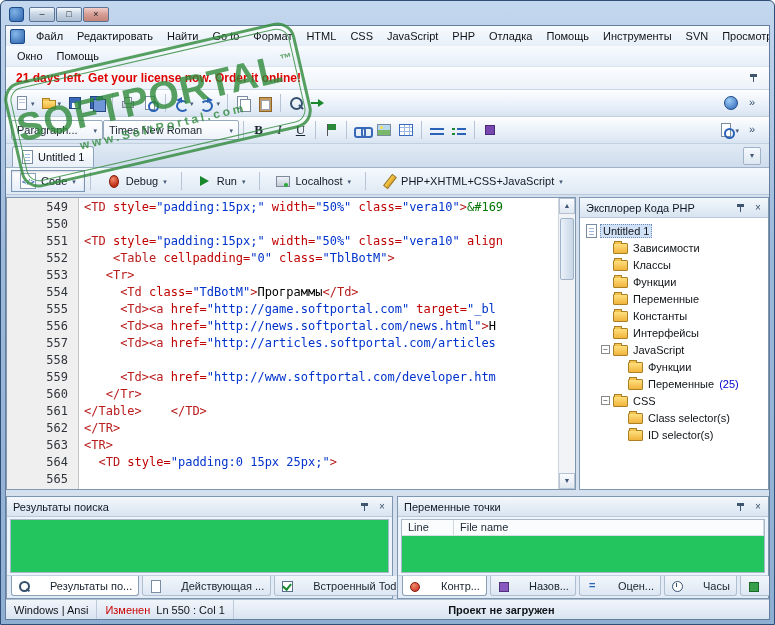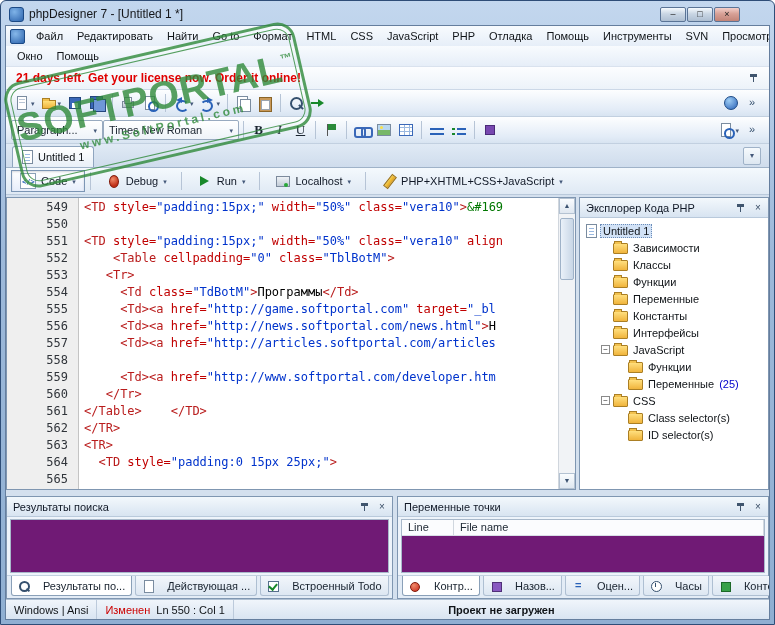--- a/index.html
+++ b/index.html
@@ -124,27 +124,27 @@
   .expbox{width:9px;height:9px;flex:none;border:1px solid #8a8a8a;background:#fff;font-size:8px;line-height:7px;text-align:center;color:#333;}
   .expspace{width:9px;flex:none;}
   .tlabel{padding:0 2px;}
   .tsel .tlabel{background:#d2e2f6;border:1px dotted #6b8cb8;}
   .tcount{color:#0000cc;}
   
   .bottom{height:106px;flex:none;display:flex;gap:4px;background:#d4e0ee;padding-top:3px;}
   .bpanel{background:#eef4fb;border:1px solid #7f96b1;display:flex;flex-direction:column;min-width:0;}
   .bpanel.left{flex:1;}
   .bpanel.right{width:372px;flex:none;}
-  .listbox{flex:1;background:#701a75;border:1px solid #a8b8ca;margin:2px 3px;overflow:hidden;}
+  .listbox{flex:1;background:#22c55e;border:1px solid #a8b8ca;margin:2px 3px;overflow:hidden;}
   .colrow{display:flex;height:16px;border-bottom:1px solid #d8dee6;background:#fbfcfe;}
   .colcell{font-size:11px;line-height:15px;padding:0 6px;border-right:1px solid #d0d7df;color:#202a36;white-space:nowrap;}
   .colcell.c1{width:52px;flex:none;}
   .colcell.c2{flex:1;}
   .ptabs{height:23px;flex:none;display:flex;align-items:flex-start;gap:3px;padding:0 4px;background:#e3ecf6;border-top:1px solid #c2d0e0;}
-  .btab{height:20px;display:flex;align-items:center;gap:13px;padding:0 6px;font-size:11px;color:#18222e;background:linear-gradient(#f2f6fb,#dde7f2);
+  .btab{height:20px;display:flex;align-items:center;gap:20px;padding:0 6px;font-size:11px;color:#18222e;background:linear-gradient(#f2f6fb,#dde7f2);
         border:1px solid #aebfd2;border-top:none;border-radius:0 0 3px 3px;white-space:nowrap;}
   .btab.sel{background:#fff;border-color:#8aa0b8;}
   .ti{width:12px;height:12px;position:relative;flex:none;}
   .ti::before,.ti::after{content:"";position:absolute;}
   .ti-search-results::before{left:1px;top:1px;width:7px;height:7px;border:2px solid #35506e;border-radius:50%;}
   .ti-search-results::after{left:8px;top:9px;width:4px;height:2px;background:#35506e;transform:rotate(45deg);}
   .ti-todo::before{left:1px;top:1px;width:9px;height:9px;background:#fff;border:1px solid #56708c;}
   .ti-todo::after{left:3px;top:2px;width:4px;height:6px;border-right:2px solid #18882a;border-bottom:2px solid #18882a;transform:rotate(40deg);}
   .ti-active-file::before{left:2px;top:0;width:8px;height:11px;background:#fff;border:1px solid #7a8ca0;}
   .ti-breakpoints::before{left:1px;top:2px;width:8px;height:8px;border-radius:50%;background:radial-gradient(circle at 35% 30%,#f08a6a,#c82818);border:1px solid #801808;}
@@ -166,21 +166,20 @@
   .stamp-name{font-size:39px;font-weight:bold;letter-spacing:1px;line-height:1;}
   .stamp-name sup{font-size:12px;vertical-align:18px;}
   .stamp-url{font-size:12px;font-weight:bold;letter-spacing:3px;margin-top:4px;}
 </style>
 </head>
 <body>
 
 <div class="win">
   <div class="titlebar">
     <div class="app-icon"></div>
-    <div class="title">phpDesigner 7 - [Untitled 1 *]</div>
     <div class="winbtns">
       <div class="wbtn">–</div>
       <div class="wbtn">□</div>
       <div class="wbtn close">×</div>
     </div>
   </div>
 
   <div class="client">
     <div class="menubar">
       <div class="menu-logo"></div>

